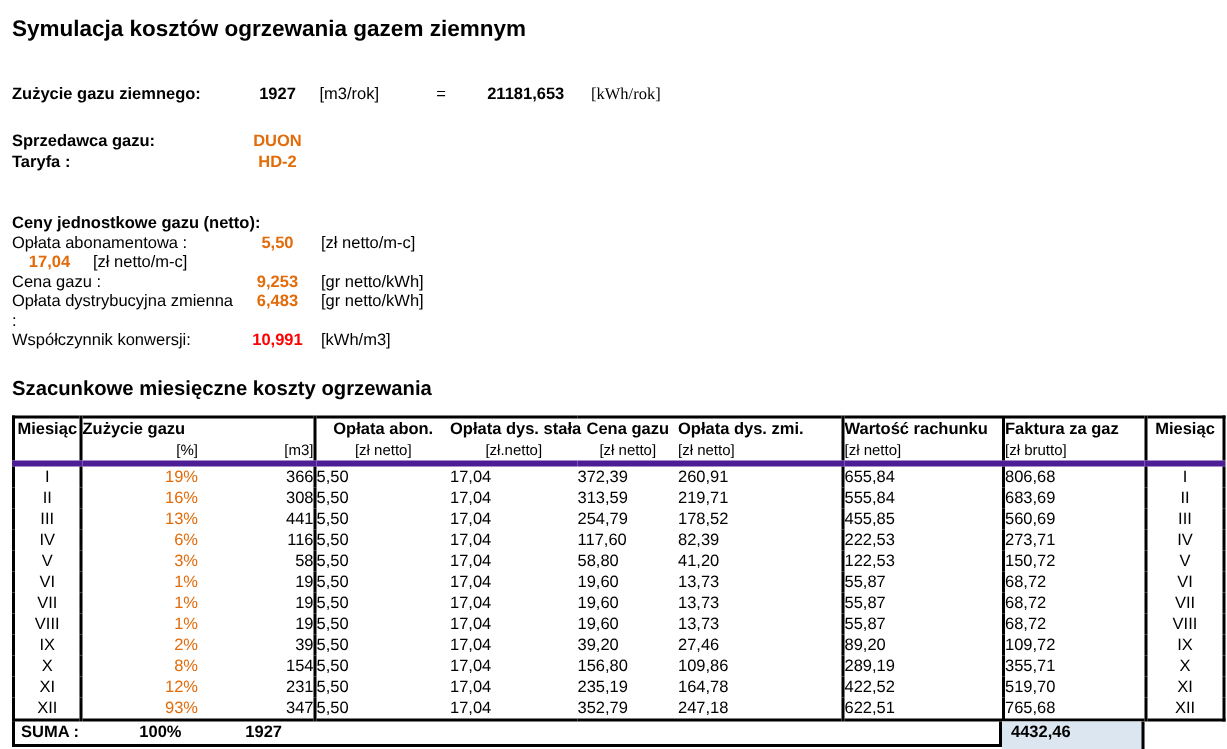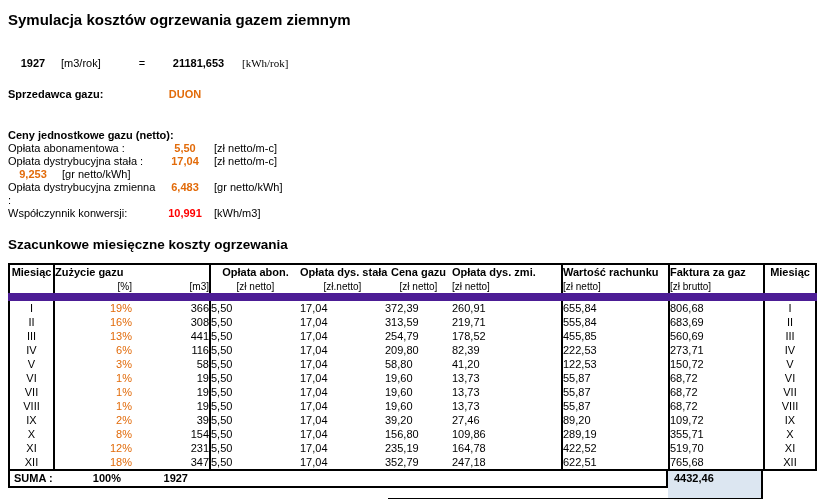--- a/index.html
+++ b/index.html
@@ -57,21 +57,21 @@
     padding: 0;
     white-space: nowrap;
     font-size: 11px;
     font-weight: normal;
     height: 14px;
     line-height: 14px;
   }
   tr.hdr1 th { height: 15px; line-height: 15px; vertical-align: top; font-weight: bold; }
   tr.hdr2 th { height: 14px; line-height: 13px; font-size: 10px; }
   .vr { border-right: 2px solid #000; }
-  .hb { border-bottom: 8px solid #4c1d95; }
+  .hb { border-bottom: 4px solid #4c1d95; }
 
   .h-center { text-align: center; }
   .h-left5 { text-align: left; padding-left: 5px; }
   .h-left6 { text-align: left; padding-left: 6px; }
   .h-left8 { text-align: left; padding-left: 8px; }
 
   .u-pct { text-align: right; padding-right: 12px; }
   .u-m3 { text-align: right; padding-right: 19px; }
   .u-c { text-align: center; }
   .u-bold { font-weight: bold; }
@@ -123,45 +123,50 @@
   }
 </style>
 </head>
 <body>
 
 <div class="sheet">
 
   <h1>Symulacja kosztów ogrzewania gazem ziemnym</h1>
 
   <div class="info-row mb17">
+    <span class="lbl">Zużycie gazu ziemnego:</span>
     <span class="v1">1927</span>
     <span class="u1">[m3/rok]</span>
     <span class="eq">=</span>
     <span class="v2">21181,653</span>
     <span class="u2">[kWh/rok]</span>
   </div>
 
   <div class="info-row">
     <span class="lbl">Sprzedawca gazu:</span>
     <span class="v1 accent">DUON</span>
   </div>
+  <div class="info-row">
+    <span class="lbl">Taryfa :</span>
+    <span class="v1 accent">HD-2</span>
+  </div>
 
   <div class="prices">
     <div class="sec-h">Ceny jednostkowe gazu (netto):</div>
     <div class="price-row">
       <span class="plbl">Opłata abonamentowa :</span>
       <span class="pval accent">5,50</span>
       <span class="punit">[zł netto/m-c]</span>
     </div>
     <div class="price-row">
-      <span class="plbl">Opłata dystrybucyjna stała :</span>
       <span class="pval accent">17,04</span>
       <span class="punit">[zł netto/m-c]</span>
     </div>
     <div class="price-row">
+      <span class="plbl">Cena gazu :</span>
       <span class="pval accent">9,253</span>
       <span class="punit">[gr netto/kWh]</span>
     </div>
     <div class="price-row">
       <span class="plbl">Opłata dystrybucyjna zmienna :</span>
       <span class="pval accent">6,483</span>
       <span class="punit">[gr netto/kWh]</span>
     </div>
     <div class="price-row">
       <span class="plbl">Współczynnik konwersji:</span>
@@ -244,21 +249,21 @@
           <td class="vr c-wart">455,85</td>
           <td class="vr c-fakt">560,69</td>
           <td class="c-month">III</td>
         </tr>
       <tr>
           <td class="vr c-month">IV</td>
           <td class="c-pct">6%</td>
           <td class="vr c-m3">116</td>
           <td class="c-abon">5,50</td>
           <td class="c-stala">17,04</td>
-          <td class="c-cena">209,80</td>
+          <td class="c-cena">117,60</td>
           <td class="vr c-zmi">82,39</td>
           <td class="vr c-wart">222,53</td>
           <td class="vr c-fakt">273,71</td>
           <td class="c-month">IV</td>
         </tr>
       <tr>
           <td class="vr c-month">V</td>
           <td class="c-pct">3%</td>
           <td class="vr c-m3">58</td>
           <td class="c-abon">5,50</td>
@@ -336,21 +341,21 @@
           <td class="c-abon">5,50</td>
           <td class="c-stala">17,04</td>
           <td class="c-cena">235,19</td>
           <td class="vr c-zmi">164,78</td>
           <td class="vr c-wart">422,52</td>
           <td class="vr c-fakt">519,70</td>
           <td class="c-month">XI</td>
         </tr>
       <tr>
           <td class="vr c-month">XII</td>
-          <td class="c-pct">18%</td>
+          <td class="c-pct">93%</td>
           <td class="vr c-m3">347</td>
           <td class="c-abon">5,50</td>
           <td class="c-stala">17,04</td>
           <td class="c-cena">352,79</td>
           <td class="vr c-zmi">247,18</td>
           <td class="vr c-wart">622,51</td>
           <td class="vr c-fakt">765,68</td>
           <td class="c-month">XII</td>
         </tr>
     </tbody>

